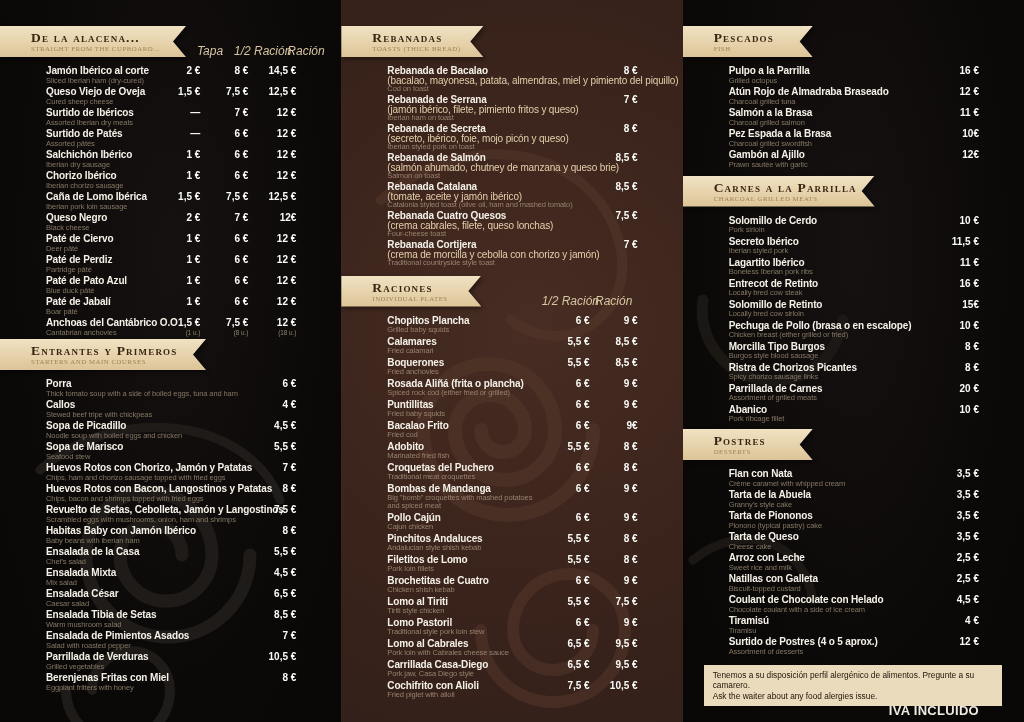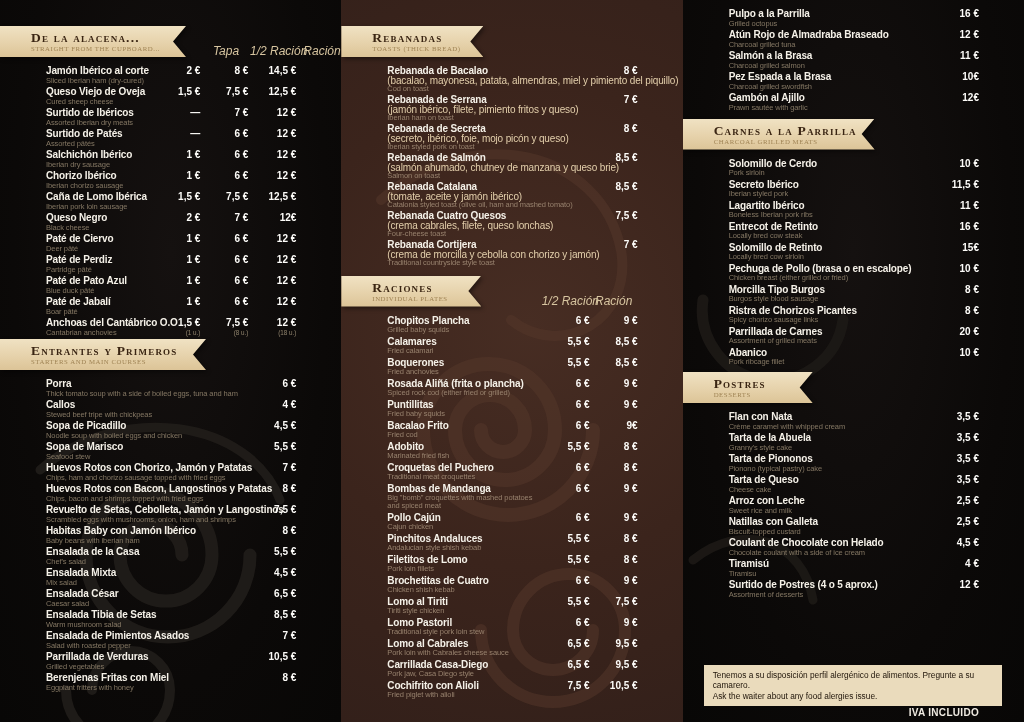--- a/index.html
+++ b/index.html
@@ -5,21 +5,21 @@
   html,body{margin:0;padding:0;background:#000;}
   .menu{position:relative;width:1024px;height:722px;display:flex;overflow:hidden;
         font-family:"Liberation Sans",sans-serif;}
   .panel{position:relative;width:341.33px;height:722px;overflow:hidden;flex:0 0 auto;}
   .panel-dark{background:radial-gradient(ellipse at 50% 35%, #151110 0%, #0b0908 65%, #080706 100%);}
   .panel-mid{background:radial-gradient(circle at 55% 45%, #472d23 0%, #3b241c 55%, #33201a 100%);}
   .orn{position:absolute;left:0;top:0;pointer-events:none;}
 
   
   .band{position:relative;display:flex;align-items:flex-end;padding-right:45px;z-index:2;}
-  .band-first{margin-top:26px;gap:16px;}
+  .band-first{margin-top:26px;}
   .ribbon{filter:drop-shadow(2px 2px 2px rgba(0,0,0,0.45));}
   .ribbon-in{box-sizing:border-box;background:linear-gradient(180deg,#f0e2c3 0%,#e6d2ab 55%,#dcc497 100%);
      clip-path:polygon(0 0,100% 0,calc(100% - 13px) 50%,100% 100%,0 100%);
      padding:4px 24px 4px 31px;}
   .ribbon-title{font-family:"Liberation Serif",serif;font-variant:small-caps;font-weight:700;
      font-size:13.5px;line-height:15px;letter-spacing:1.2px;color:#3a2513;white-space:nowrap;}
   .ribbon-sub{font-family:"Liberation Serif",serif;font-size:6.8px;line-height:8px;
      letter-spacing:.55px;color:#a08455;white-space:nowrap;}
   .rb-a .ribbon-in{width:186px;} .rb-b .ribbon-in{width:206px;} .rb-c .ribbon-in{width:142px;}
   .rb-d .ribbon-in{width:140px;} .rb-e .ribbon-in{width:130px;} .rb-f .ribbon-in{width:192px;}
@@ -39,21 +39,21 @@
   .row-desc{font-size:7.5px;line-height:8px;letter-spacing:-0.1px;color:#847763;white-space:nowrap;}
   .panel-mid .row-desc{color:#97816d;}
   .prices{position:absolute;right:0;top:0;display:flex;}
   .pc{width:48px;text-align:right;font-weight:700;font-size:10px;line-height:10.5px;
       color:#fdfcf9;white-space:nowrap;}
   .pc .sub{display:block;font-weight:400;font-size:6.3px;line-height:7.5px;color:#92856e;}
 
   
   .allergy-box{position:absolute;left:21px;right:22px;bottom:16px;box-sizing:border-box;
       background:#eadbbc;color:#1f1409;font-size:8.3px;line-height:10.5px;padding:5px 9px;z-index:3;}
-  .vat{position:absolute;right:45px;bottom:4px;font-weight:700;font-size:10px;
+  .vat{position:absolute;right:45px;bottom:4px;font-weight:700;font-size:13px;
       letter-spacing:.3px;color:#efeae1;z-index:3;}
 </style>
 </head>
 <body>
 
 <div class="menu">
 
   <section class="panel panel-dark">
     <svg class="orn" width="341" height="722" viewBox="0 0 341 722">
       <g fill="none" stroke="#221e1b" stroke-opacity="0.85" stroke-linecap="round">
@@ -652,20 +652,28 @@
       </div>
   </section>
 
   <section class="panel panel-dark">
     <svg class="orn" width="341" height="722" viewBox="0 0 341 722">
       <g fill="none" stroke="#1d1916" stroke-opacity="0.9" stroke-linecap="round">
         <path stroke-width="11" d="M20,300 a70,70 0 1,0 140,20"></path>
         <path stroke-width="9" d="M10,560 C60,520 120,540 130,600"></path>
       </g>
     </svg>
+    <div class="band band-first">
+      <div class="ribbon rb-e">
+        <div class="ribbon-in">
+          <div class="ribbon-title">Pescados</div>
+          <div class="ribbon-sub">FISH</div>
+        </div>
+      </div>
+    </div>
     <div class="rows">
         <div class="row">
           <div class="row-text">
             <div class="row-name">Pulpo a la Parrilla</div>
             <div class="row-desc">Grilled octopus</div>
           </div>
           <div class="prices">
             <div class="pc"><span class="">16 €</span></div>
           </div>
         </div>

